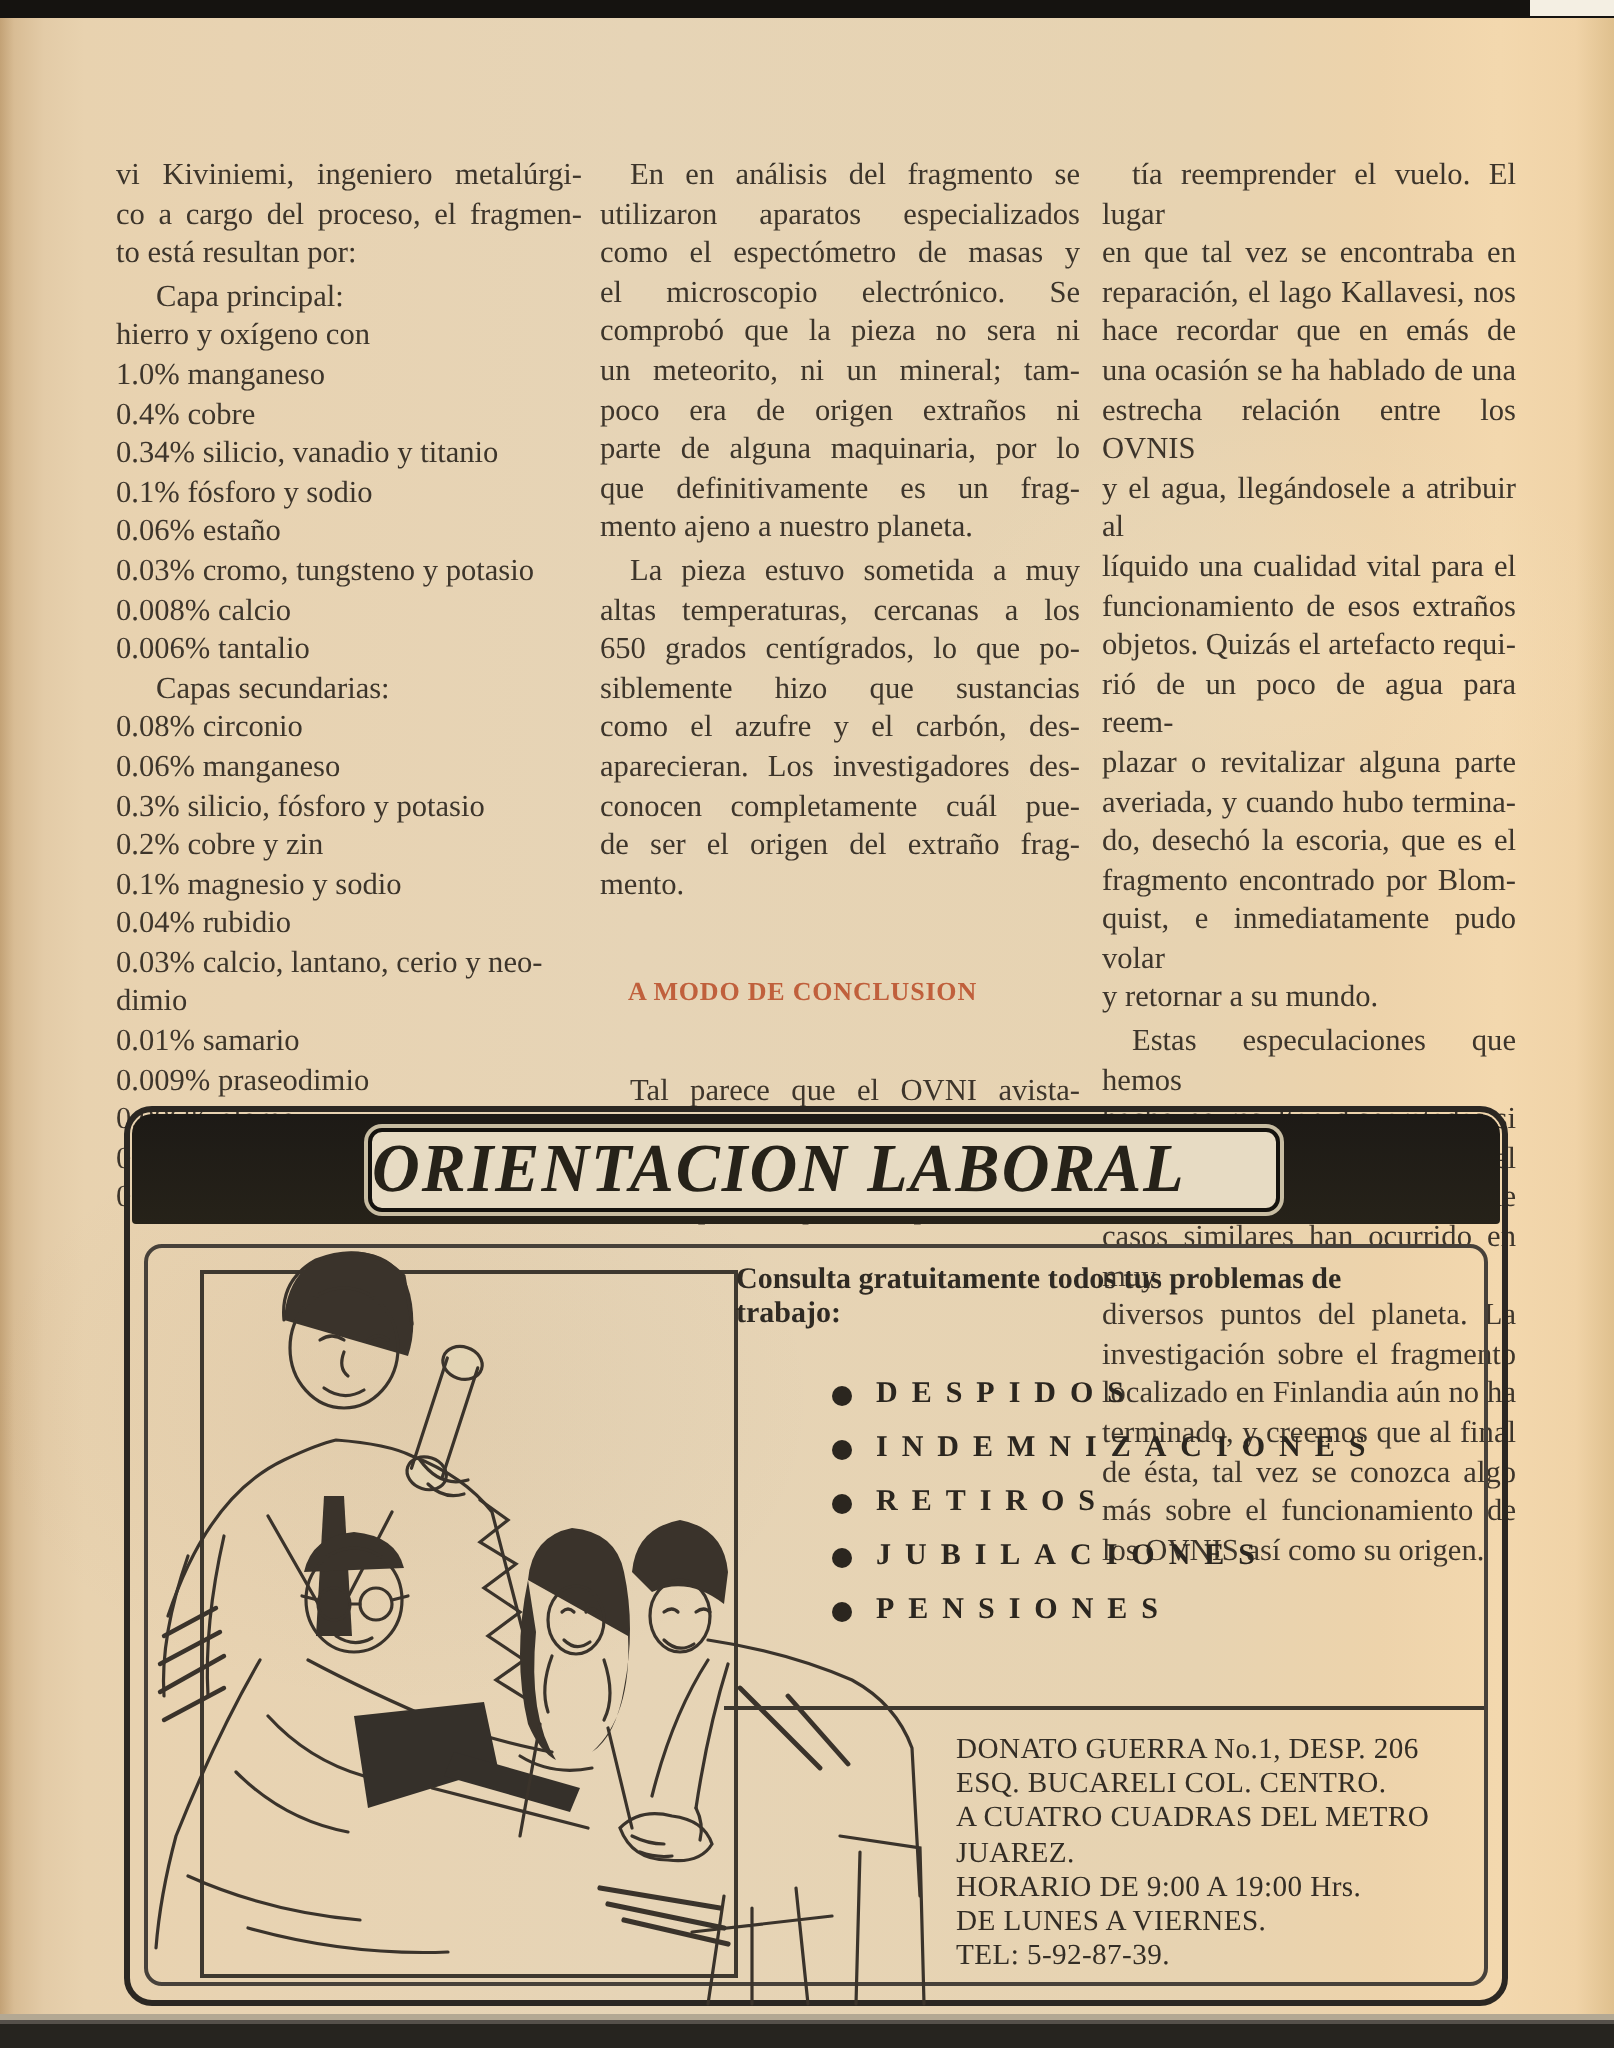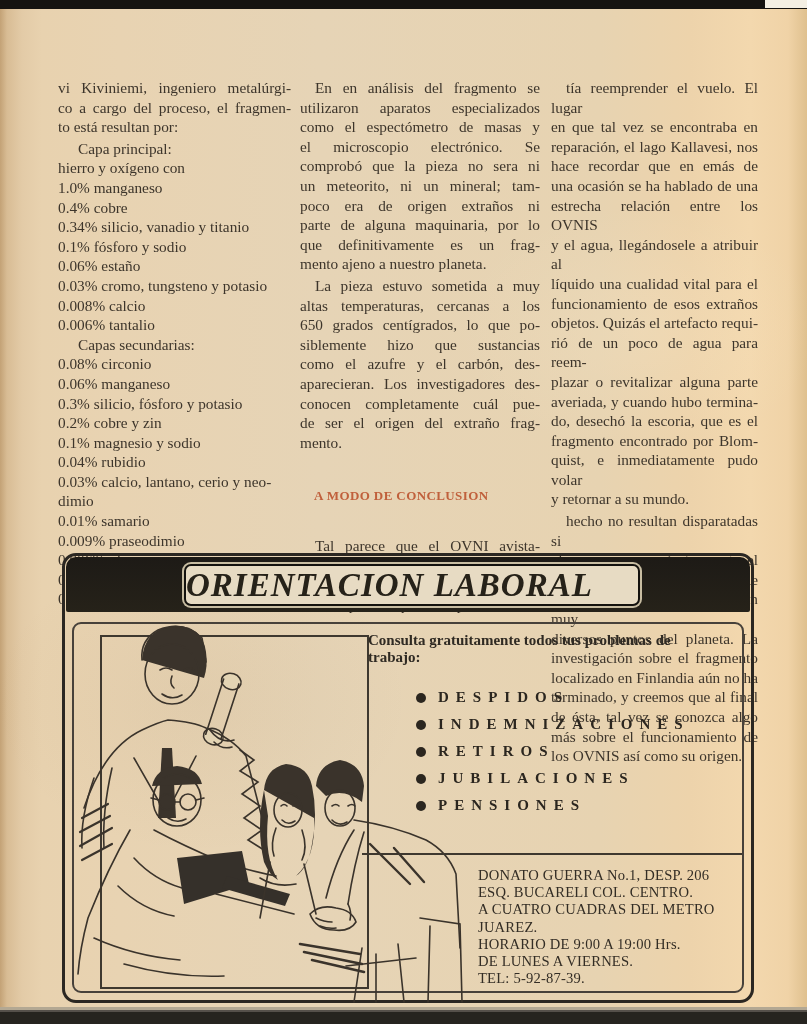--- a/index.html
+++ b/index.html
@@ -153,20 +153,21 @@
         <div class="tline">objetos. Quizás el artefacto requi-</div>
         <div class="tline">rió de un poco de agua para reem-</div>
         <div class="tline">plazar o revitalizar alguna parte</div>
         <div class="tline">averiada, y cuando hubo termina-</div>
         <div class="tline">do, desechó la escoria, que es el</div>
         <div class="tline">fragmento encontrado por Blom-</div>
         <div class="tline">quist, e inmediatamente pudo volar</div>
         <div class="tline">y retornar a su mundo.</div>
       </div>
     <div class="para">
+        <div class="tline">Estas especulaciones que hemos</div>
         <div class="tline">hecho no resultan disparatadas si</div>
         <div class="tline">observamos panorámicamente el</div>
         <div class="tline">fenómeno y contemplamos que</div>
         <div class="tline">casos similares han ocurrido en muy</div>
         <div class="tline">diversos puntos del planeta. La</div>
         <div class="tline">investigación sobre el fragmento</div>
         <div class="tline">localizado en Finlandia aún no ha</div>
         <div class="tline">terminado, y creemos que al final</div>
         <div class="tline">de ésta, tal vez se conozca algo</div>
         <div class="tline">más sobre el funcionamiento de</div>

